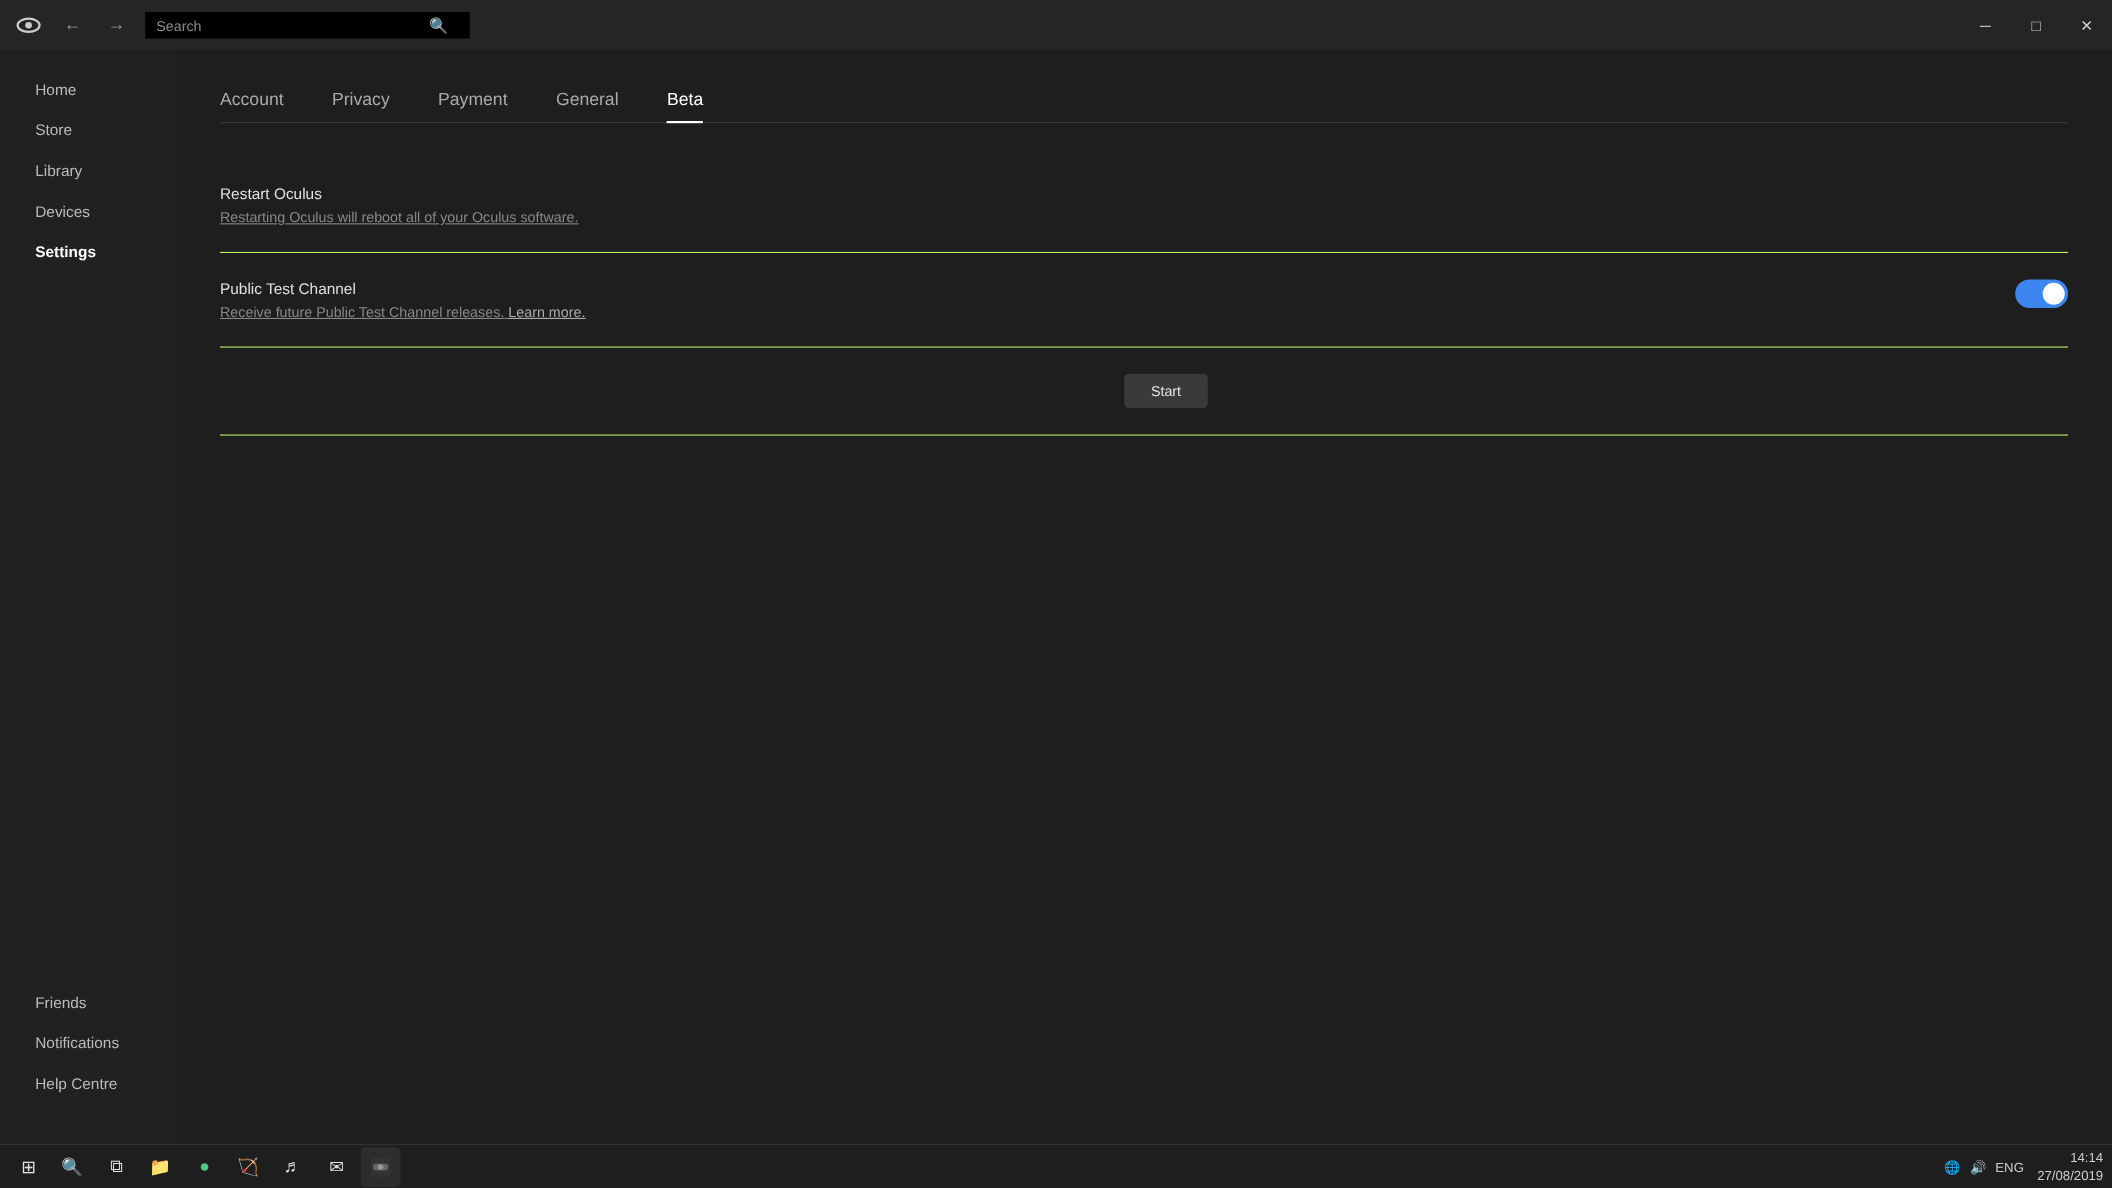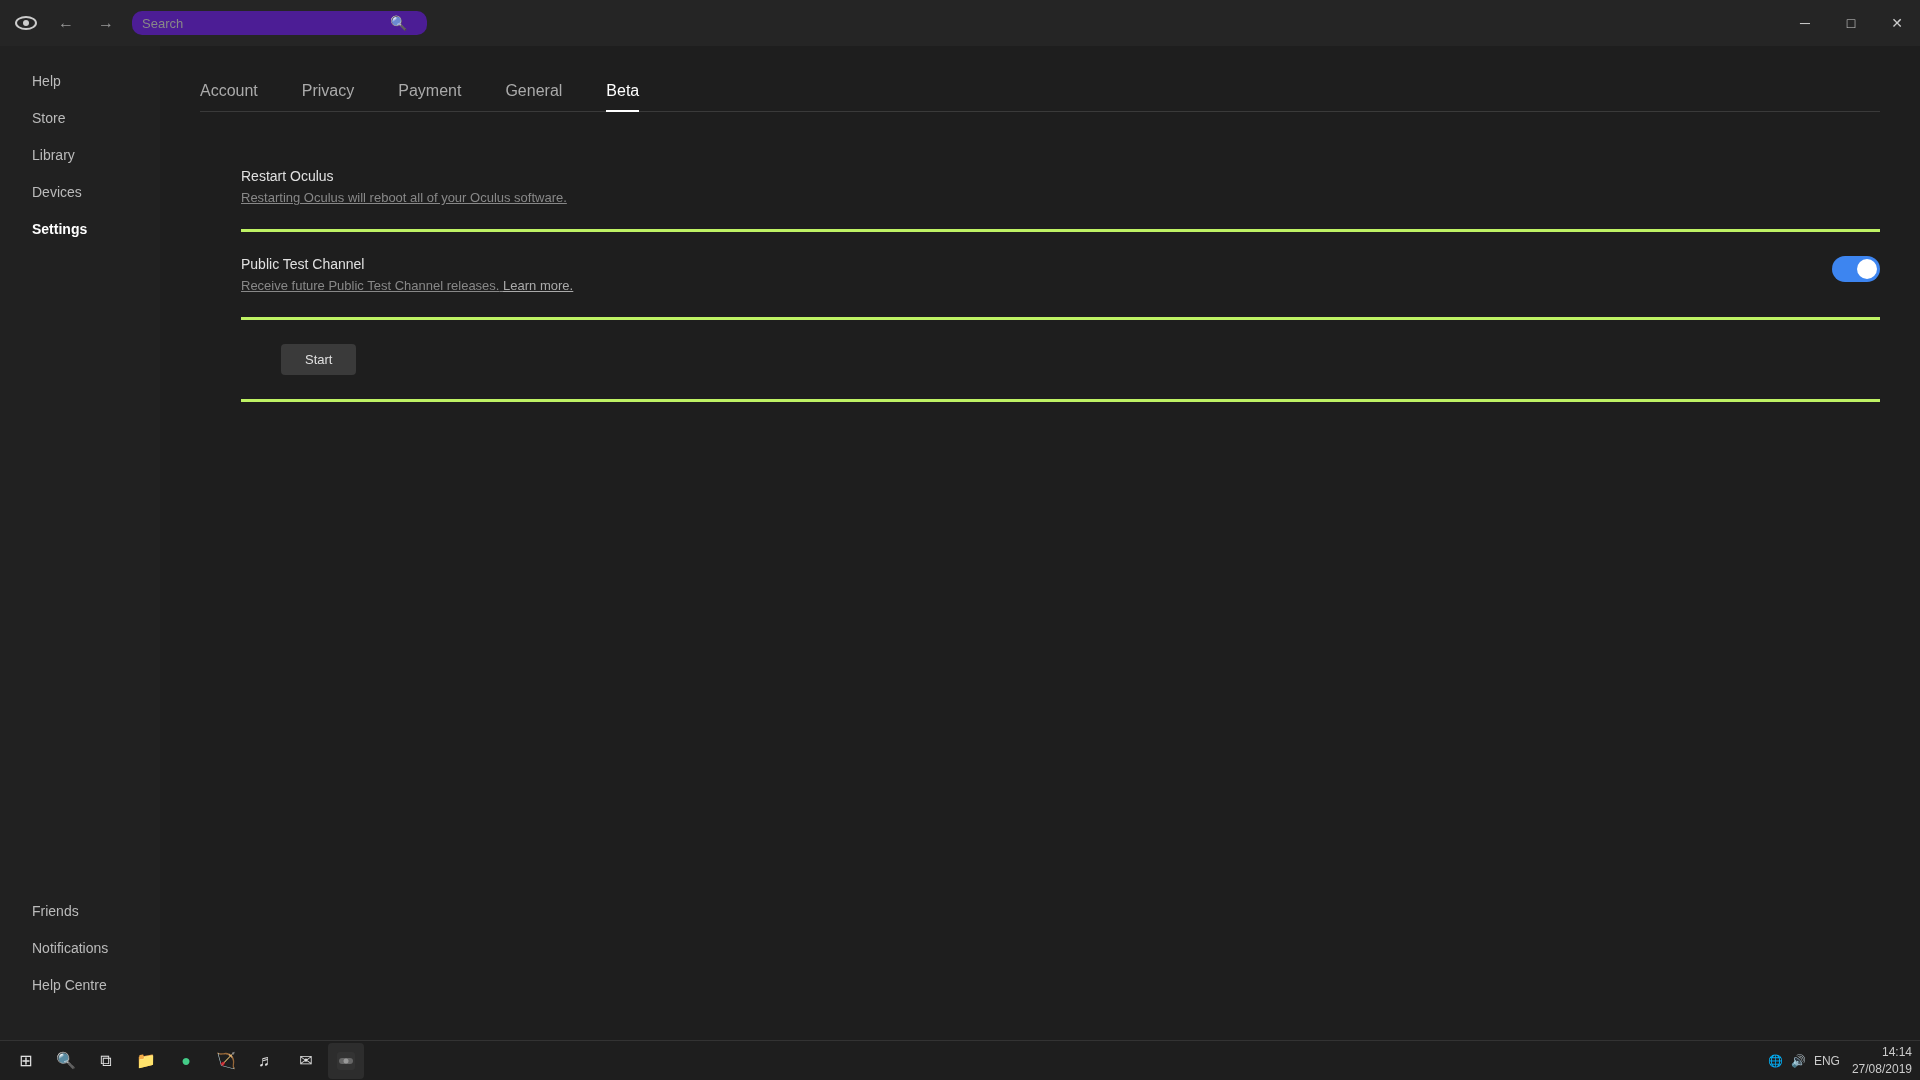--- a/index.html
+++ b/index.html
@@ -45,22 +45,22 @@
       width: 28px;
       height: 28px;
       display: flex;
       align-items: center;
       justify-content: center;
       border-radius: 50%;
     }
     .search-bar {
       display: flex;
       align-items: center;
-      background: #4c1d95;
-      border-radius: 10px;
+      background: #000000;
+      border-radius: 0;
       padding: 4px 10px;
       gap: 8px;
       width: 295px;
     }
     .search-bar input {
       background: none;
       border: none;
       color: #ccc;
       outline: none;
       font-size: 13px;
@@ -142,25 +142,24 @@
     .tab.active {
       color: #fff;
       border-bottom: 2px solid #fff;
       font-weight: 500;
       text-align: right;
     }
 
     
     .setting-section {
       padding: 24px 0;
-      border-bottom: 3px solid #bef264;
+      border-bottom: 1px solid #bef264;
       display: flex;
       align-items: flex-start;
-      justify-content: flex-start;
-      margin-left: 41px;
+      justify-content: center;
     }
     .setting-info { flex: 1; }
     .setting-title {
       font-size: 14px;
       color: #e0e0e0;
       font-weight: 500;
       margin-bottom: 6px;
     }
     .setting-desc {
       font-size: 13px;
@@ -283,21 +282,21 @@
     <button class="win-btn">─</button>
     <button class="win-btn">□</button>
     <button class="win-btn close">✕</button>
   </div>
 </div>
 
 <div class="main-layout">
 
   <div class="sidebar">
     <div class="sidebar-top">
-      <div class="sidebar-item">Help</div>
+      <div class="sidebar-item">Home</div>
       <div class="sidebar-item">Store</div>
       <div class="sidebar-item">Library</div>
       <div class="sidebar-item">Devices</div>
       <div class="sidebar-item active">Settings</div>
     </div>
     <div class="sidebar-bottom">
       <div class="sidebar-item">Friends</div>
       <div class="sidebar-item">Notifications</div>
       <div class="sidebar-item">Help Centre</div>
     </div>

